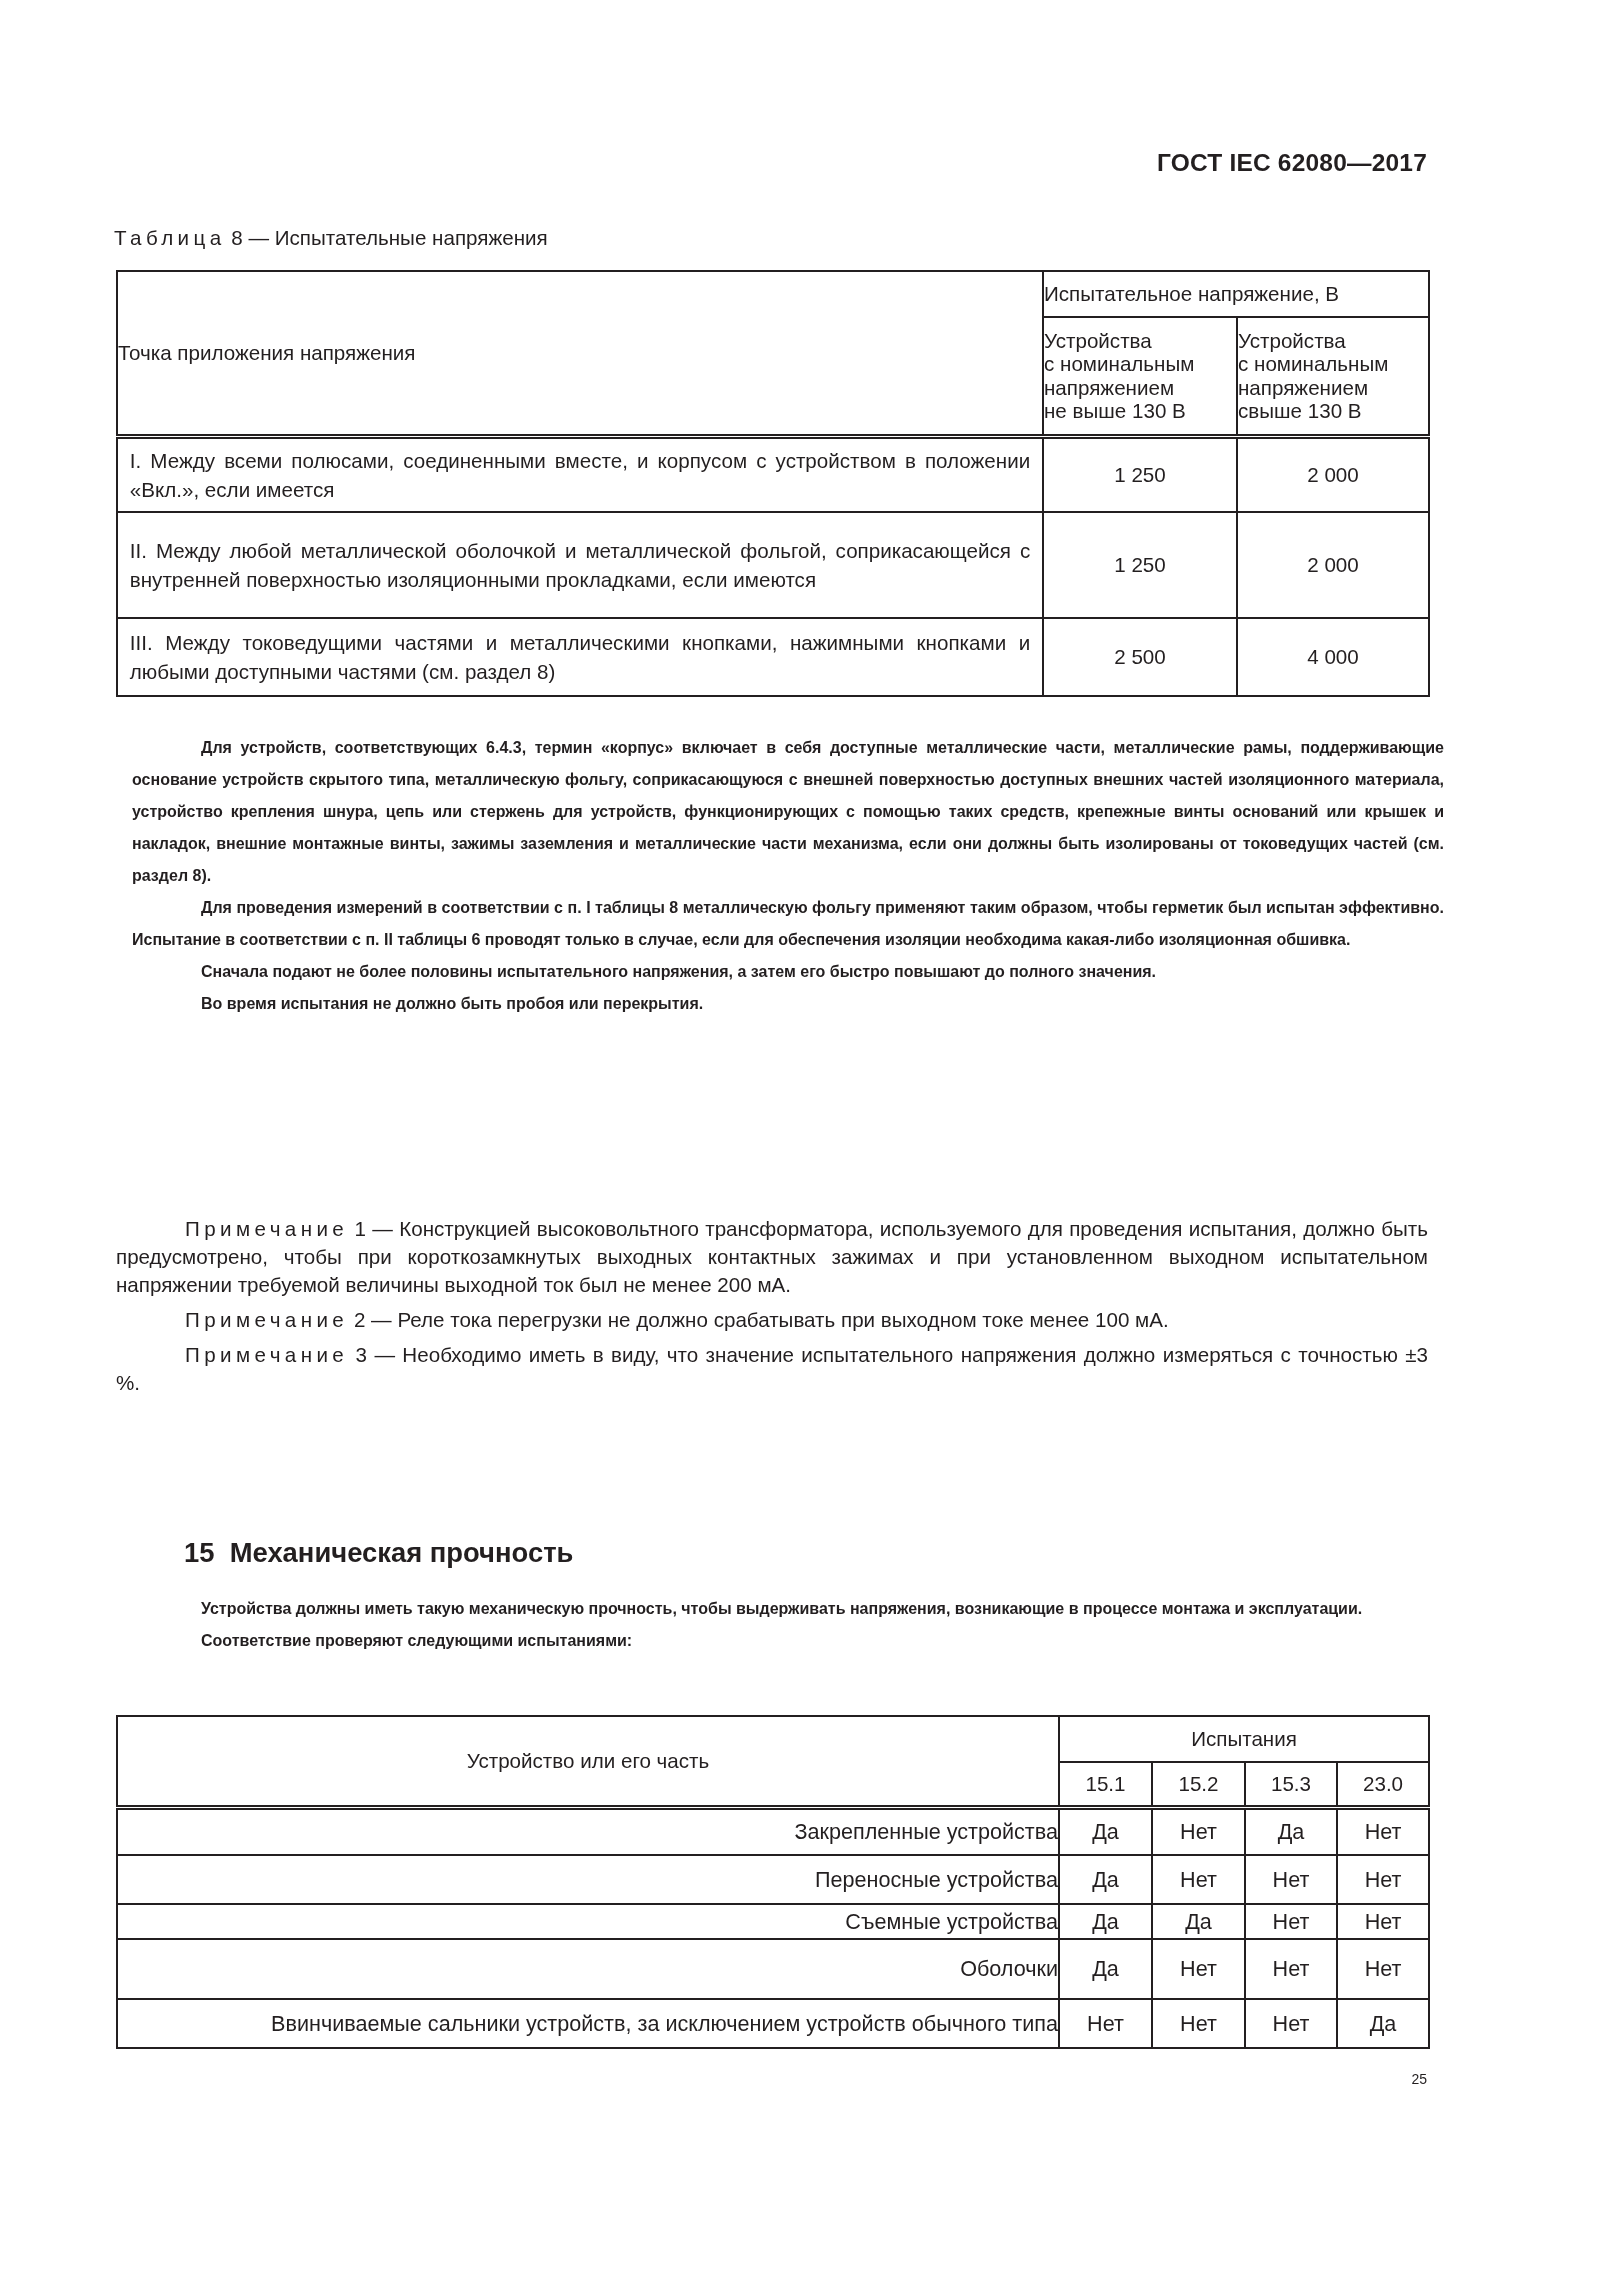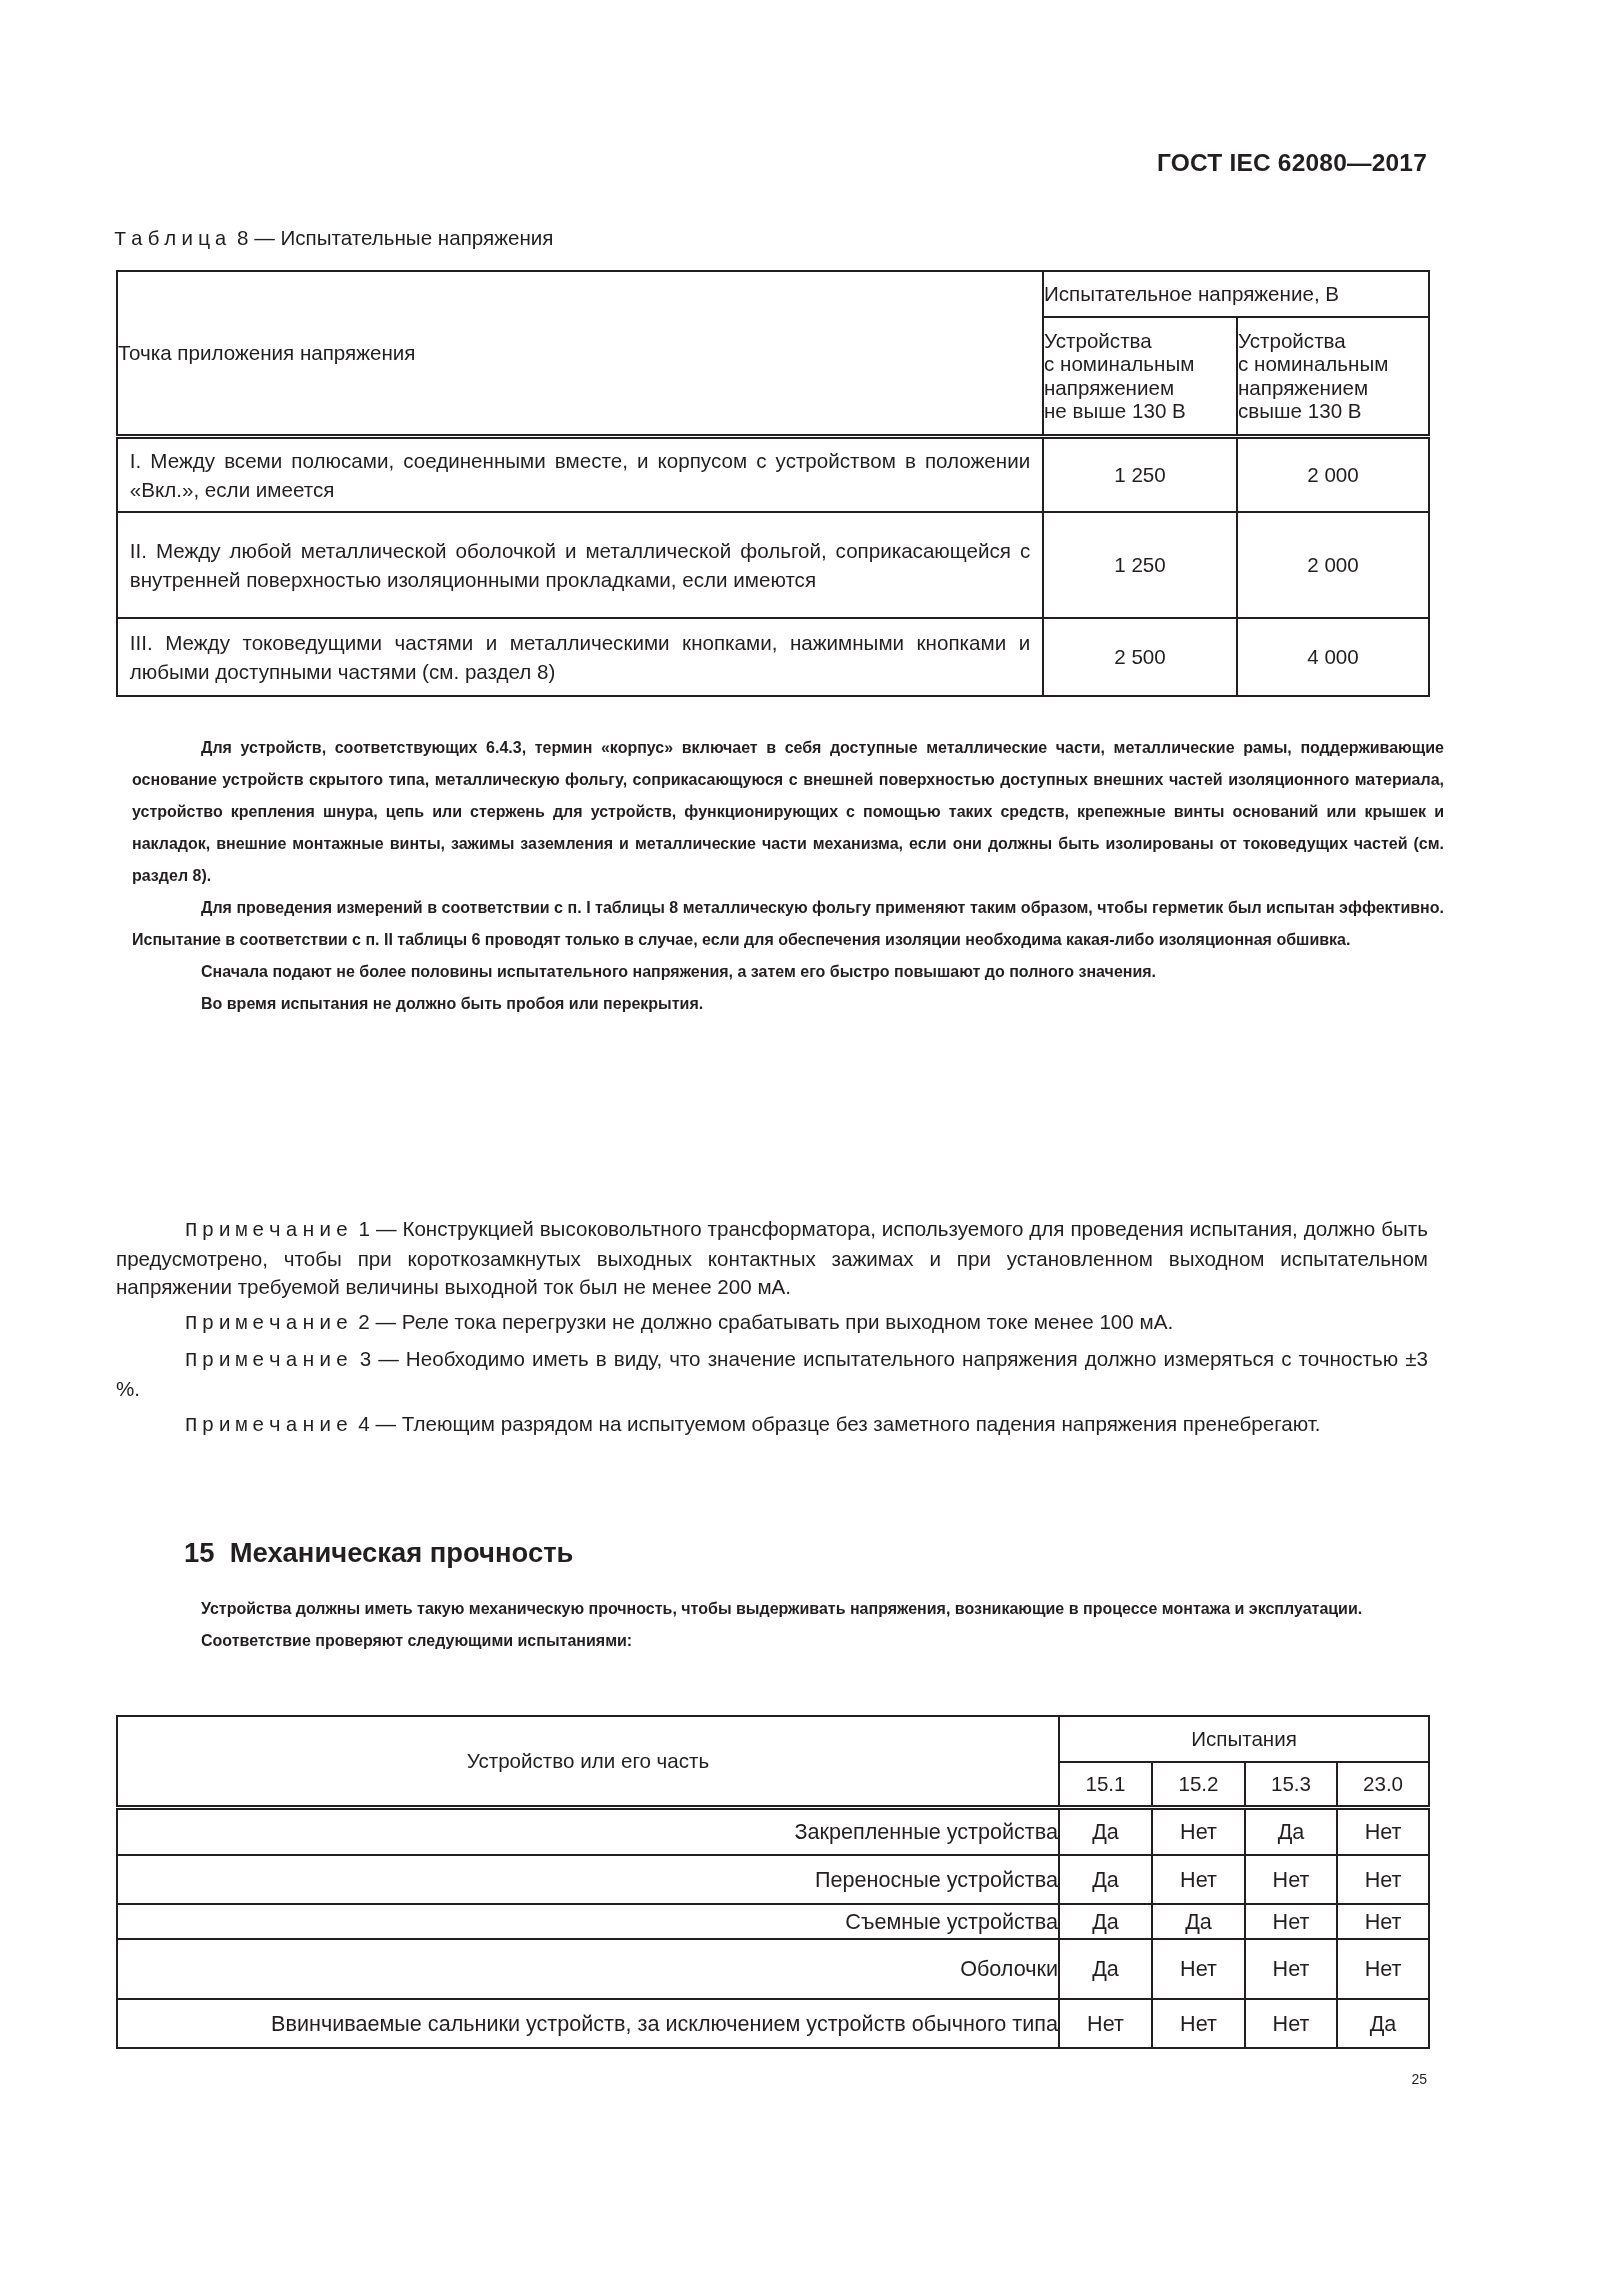--- a/index.html
+++ b/index.html
@@ -1,21 +1,21 @@
 <!DOCTYPE html>
 <html><head>
 <meta charset="utf-8">
 <style>
   html, body { margin: 0; padding: 0; background: #ffffff; }
   body { width: 1621px; height: 2293px; position: relative; overflow: hidden;
          font-family: "Liberation Sans", sans-serif; color: #231f20; }
   .abs { position: absolute; }
   .doc-header { right: 194px; top: 149px; font-weight: bold; font-size: 24.5px; letter-spacing: 0.2px; }
   .caption { left: 114px; top: 226px; font-size: 20.6px; }
-  .spaced { letter-spacing: 4.4px; font-family: Liberation Mono, monospace; }
+  .spaced { letter-spacing: 4.4px; }
 
   table { border-collapse: collapse; position: absolute; table-layout: fixed; }
   td { border: 2.5px solid #231f20; padding: 0; font-size: 20.6px; line-height: 23.5px; }
   .t1 { left: 116px; top: 270px; width: 1312px; }
   .t1 td.c { text-align: left; }
   .t1 td.desc { text-align: justify; padding: 3.9px 11.8px 3.9px 11.8px; line-height: 29px; vertical-align: middle; }
   .t1 td.val { text-align: center; vertical-align: middle; }
   .hdr-last td { border-bottom: 5.9px double #231f20; }
 
   .t2 { left: 116px; top: 1715px; width: 1312px; }
@@ -84,21 +84,20 @@
   <p>Для устройств, соответствующих 6.4.3, термин «корпус» включает в себя доступные металлические части, металлические рамы, поддерживающие основание устройств скрытого типа, металлическую фольгу, соприкасающуюся с внешней поверхностью доступных внешних частей изоляционного материала, устройство крепления шнура, цепь или стержень для устройств, функционирующих с помощью таких средств, крепежные винты оснований или крышек и накладок, внешние монтажные винты, зажимы заземления и металлические части механизма, если они должны быть изолированы от токоведущих частей (см. раздел 8).</p>
   <p>Для проведения измерений в соответствии с п. I таблицы 8 металлическую фольгу применяют таким образом, чтобы герметик был испытан эффективно. Испытание в соответствии с п. II таблицы 6 проводят только в случае, если для обеспечения изоляции необходима какая-либо изоляционная обшивка.</p>
   <p>Сначала подают не более половины испытательного напряжения, а затем его быстро повышают до полного значения.</p>
   <p>Во время испытания не должно быть пробоя или перекрытия.</p>
 </div>
 
 <div class="abs notes" style="top:1215px;">
   <p><span class="spaced">Примечание</span><span> 1 — </span><span>Конструкцией высоковольтного трансформатора, используемого для проведения испытания, должно быть предусмотрено, чтобы при короткозамкнутых выходных контактных зажимах и при установленном выходном испытательном напряжении требуемой величины выходной ток был не менее 200 мА.</span></p>
   <p><span class="spaced">Примечание</span><span> 2 — </span><span>Реле тока перегрузки не должно срабатывать при выходном токе менее 100 мА.</span></p>
   <p><span class="spaced">Примечание</span><span> 3 — </span><span>Необходимо иметь в виду, что значение испытательного напряжения должно измеряться с точностью ±3 %.</span></p>
-  <p><span class="spaced">Примечание</span><span> 4 — </span><span>Тлеющим разрядом на испытуемом образце без заметного падения напряжения пренебрегают.</span></p>
 </div>
 
 <div class="abs section-heading" style="white-space:pre;">15  Механическая прочность</div>
 
 <div class="abs body-text" style="top:1593px;">
   <p>Устройства должны иметь такую механическую прочность, чтобы выдерживать напряжения, возникающие в процессе монтажа и эксплуатации.</p>
   <p>Соответствие проверяют следующими испытаниями:</p>
 </div>
 
 <table class="t2">

